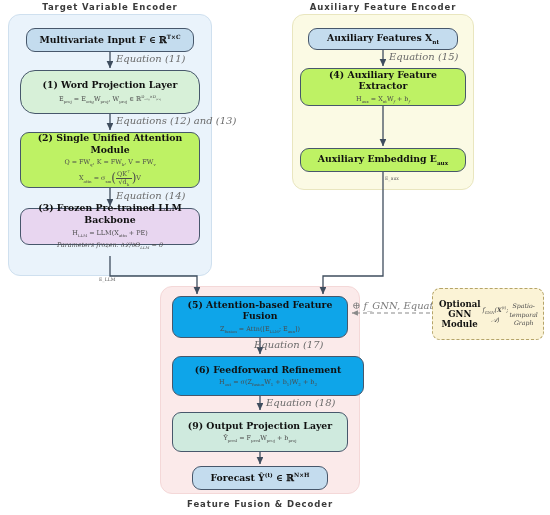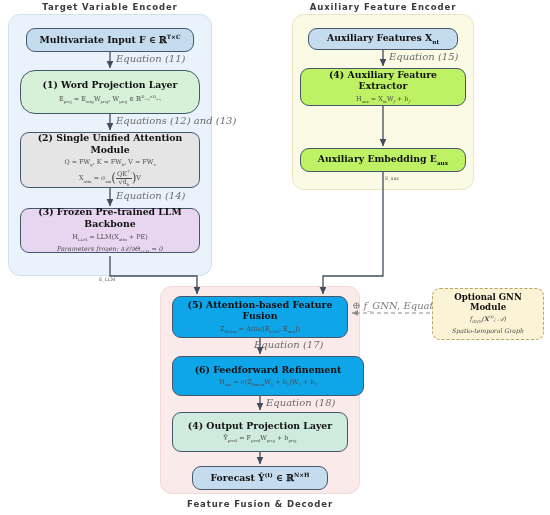--- a/index.html
+++ b/index.html
@@ -40,48 +40,48 @@
   .node .eq{
     font-size:6.4px;color:#4b4b4b;line-height:1.45;margin-top:3px;
     font-family:"DejaVu Serif","Liberation Serif",serif;white-space:nowrap;
   }
   .node .eq.ital{font-style:italic;}
   sub{font-size:.62em;}
   sup{font-size:.62em;}
 
   .blue  {background:#c4dcee;}
   .green {background:#d7f0d8;}
-  .amber {background:#e5e5e5;}
+  .amber {background:#bef264;}
   .purple{background:#e8d6f0;}
   .white {background:#bef264;align-items:center;}
   .pink  {background:#0ea5e9;}
   .mint  {background:#cfeade;}
 
   
   #n-input {left:26px;top:28px;width:168px;height:24px;}
   #n-word  {left:20px;top:70px;width:180px;height:44px;border-radius:15px;}
   #n-attn  {left:20px;top:132px;width:180px;height:56px;}
-  #n-llm   {left:20px;top:208px;width:180px;height:45px;}
+  #n-llm   {left:20px;top:208px;width:180px;height:37px;}
 
   
   #n-auxfeat{left:308px;top:28px;width:150px;height:22px;}
   #n-auxext {left:300px;top:68px;width:166px;height:38px;}
   #n-auxemb {left:300px;top:148px;width:166px;height:24px;}
 
   
   #n-fusion{left:172px;top:296px;width:176px;height:42px;}
   #n-ffn   {left:172px;top:356px;width:192px;height:40px;}
   #n-outproj{left:172px;top:412px;width:176px;height:40px;}
   #n-forecast{left:192px;top:466px;width:136px;height:24px;}
 
   
   #n-gnn{
     position:absolute;left:432px;top:288px;width:112px;height:52px;
     box-sizing:border-box;border:1.4px dashed #b5a468;border-radius:8px;
-    background:#fbf3d6;display:flex;flex-direction:column;
+    background:#fbf3d6;display:flex;flex-direction:row;
     align-items:center;justify-content:center;text-align:center;padding:16px 4px;
   }
   #n-gnn .title{font-weight:bold;font-size:8.6px;color:#101010;}
   #n-gnn .eq{font-size:6.2px;color:#4b4b4b;font-style:italic;margin-top:2px;line-height:1.4;}
 
   
   svg.arrows{position:absolute;left:0;top:0;width:550px;height:515px;overflow:visible;}
 
   
   .alabel{
@@ -213,21 +213,21 @@
   </div>
 
   <div class="node pink" id="n-ffn">
     <div class="title">(6) Feedforward Refinement</div>
     <div class="eq">
       H<sub>out</sub> = σ(Z<sub>fusion</sub>W<sub>1</sub> + b<sub>1</sub>)W<sub>2</sub> + b<sub>2</sub>
     </div>
   </div>
 
   <div class="node mint" id="n-outproj">
-    <div class="title">(4) Output Projection Layer</div>
+    <div class="title">(9) Output Projection Layer</div>
     <div class="eq">
       Ŷ<sub>pred</sub> = F<sub>pred</sub>W<sub>proj</sub> + b<sub>proj</sub>
     </div>
   </div>
 
   <div class="node blue" id="n-forecast">
     <div class="title"><span>Forecast Ŷ</span><sup>(t)</sup><span> ∈ ℝ</span><sup>N×H</sup></div>
   </div>
 
   <div id="n-gnn">

